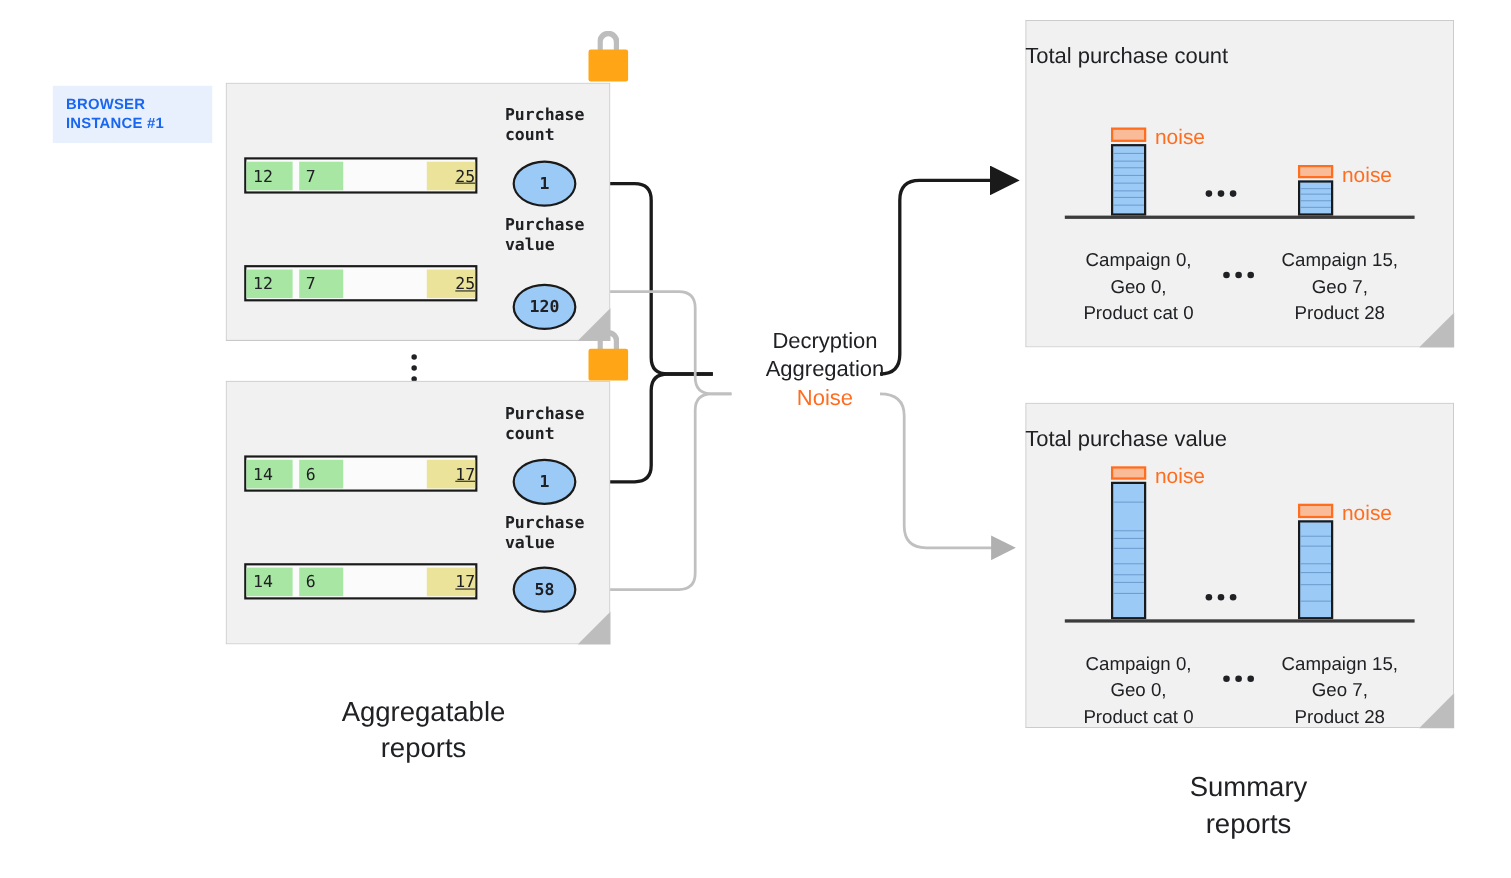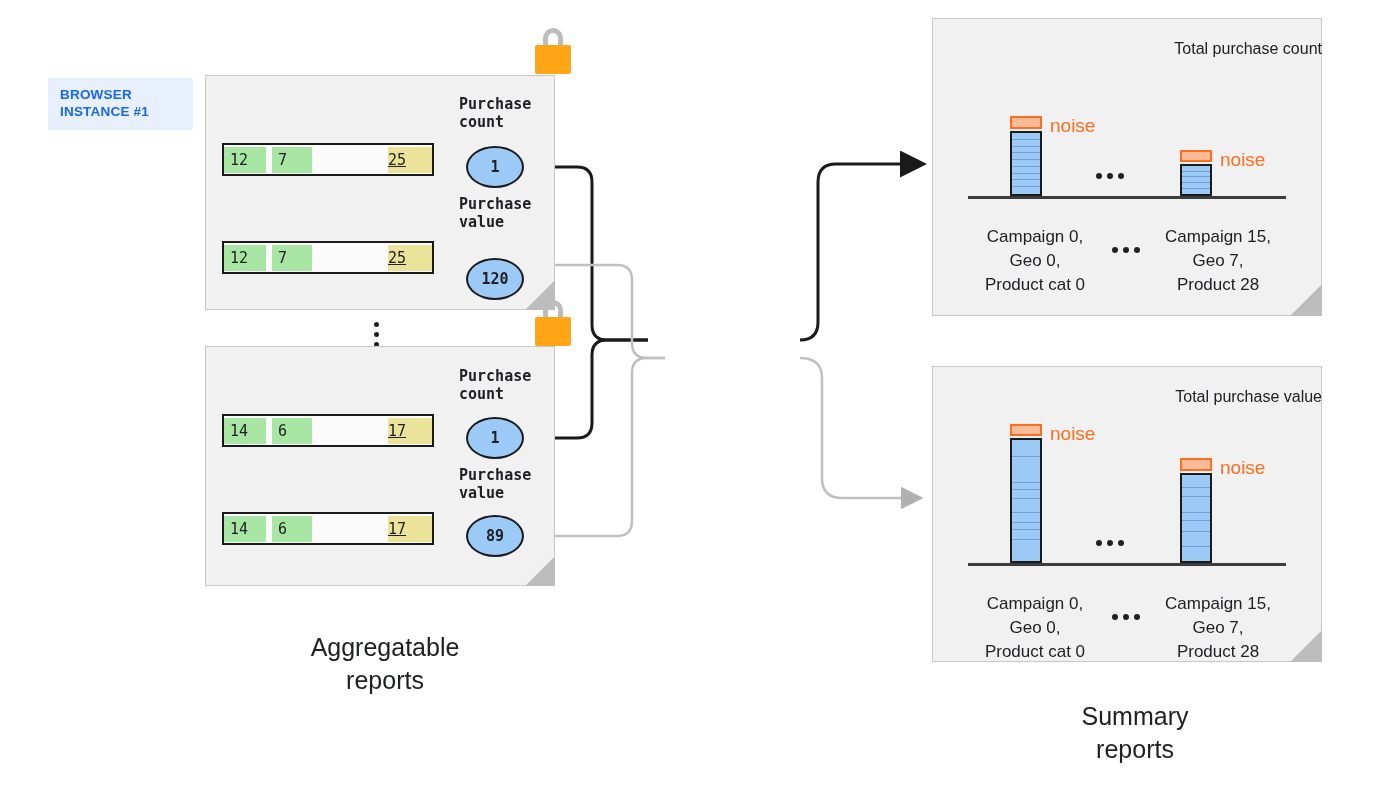--- a/index.html
+++ b/index.html
@@ -57,21 +57,21 @@
   .cell{
     height:26px;
     display:flex;align-items:center;
     font-size:15px;
     font-family:"DejaVu Sans Mono",monospace;
     color:#202124;
     box-sizing:border-box;
     padding-left:6px;
   }
   .cell.green{background:#a8e6a3;}
-  .cell.yellow{background:#ece39a;justify-content:flex-start;padding-left:0;}
+  .cell.yellow{background:#ece39a;justify-content:flex-end;padding-left:0;}
   .cell.yellow span{text-decoration:underline;}
   .cell.spacer{background:transparent;}
 
   
   .metric-label{
     position:absolute;
     font-family:"DejaVu Sans Mono",monospace;
     font-size:15px;
     font-weight:bold;
     line-height:18px;
@@ -126,21 +126,21 @@
   .panel{
     position:absolute;
     background:#f1f1f1;
     border:1px solid #c8c8c8;
     box-sizing:border-box;
     -webkit-clip-path:polygon(0 0,100% 0,100% calc(100% - 32px),calc(100% - 32px) 100%,0 100%);
     clip-path:polygon(0 0,100% 0,100% calc(100% - 32px),calc(100% - 32px) 100%,0 100%);
   }
   .panel-title{
     position:absolute;left:0;right:16px;top:26px;
-    text-align:right;font-size:16px;color:#202124;
+    text-align:left;font-size:20px;color:#202124;
   }
   .axis{position:absolute;height:2.5px;background:#3c3c3c;}
   .barwrap{position:absolute;bottom:0;display:flex;flex-direction:column;justify-content:flex-end;}
   .noise-cap{
     background:#f9bb98;
     border:2.5px solid #ff6d1f;
     box-sizing:border-box;
     margin-bottom:2px;
   }
   .bar{
@@ -278,25 +278,30 @@
       <span>17</span>
     </div>
   </div>
 
   <div class="metric-label" style="left:459px;top:367px;">Purchase
 count</div>
   <div class="bubble" style="left:466px;top:417px;">1</div>
 
   <div class="metric-label" style="left:459px;top:466px;">Purchase
 value</div>
-  <div class="bubble" style="left:466px;top:515px;">89</div>
+  <div class="bubble" style="left:466px;top:515px;">58</div>
 
   <div class="caption" style="left:250px;top:631px;width:270px;">Aggregatable
 reports</div>
 
+  <div class="pipeline" style="left:650px;top:297px;width:200px;">
+    <div>Decryption</div>
+    <div>Aggregation</div>
+    <div class="noise">Noise</div>
+  </div>
 
   <div class="panel" style="left:932px;top:18px;width:390px;height:298px;"></div>
   <div class="card-fold" style="left:1290px;top:284px;border-left-width:32px;border-bottom-width:32px;"></div>
 
   <div class="panel-title" style="left:932px;width:390px;top:40px;">Total purchase count</div>
 
   <div class="axis" style="left:968px;top:196px;width:318px;"></div>
 
   <div class="barwrap" style="left:1010px;top:116px;height:80px;width:32px;">
     <div class="noise-cap" style="height:13px;"></div>

